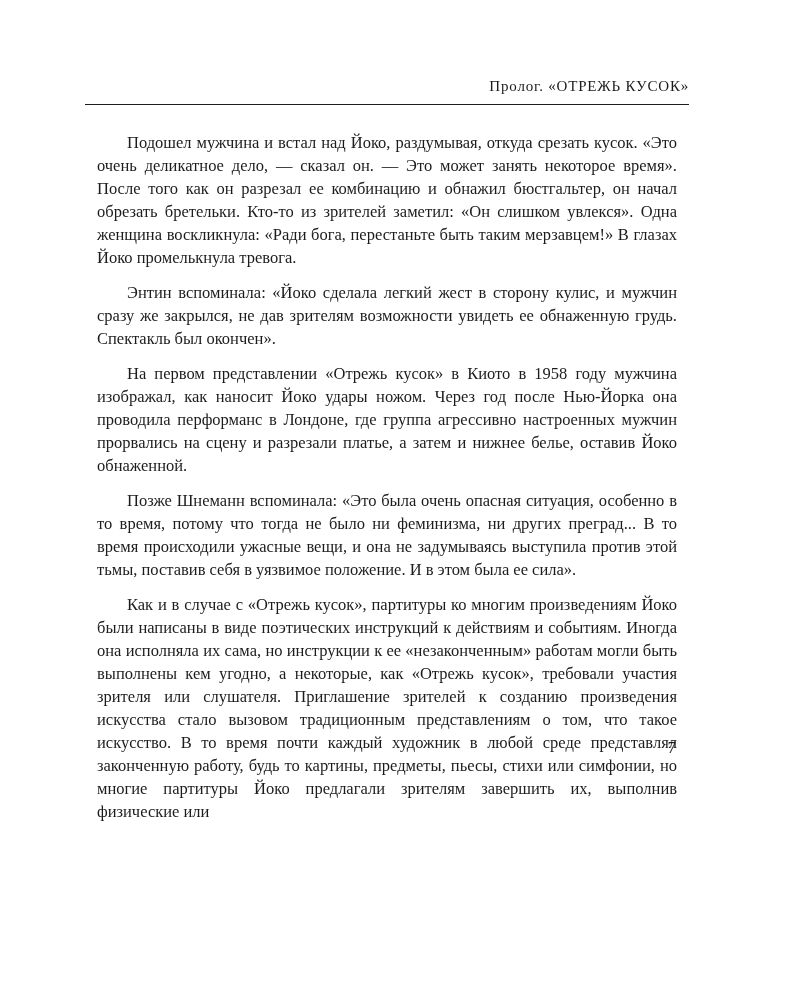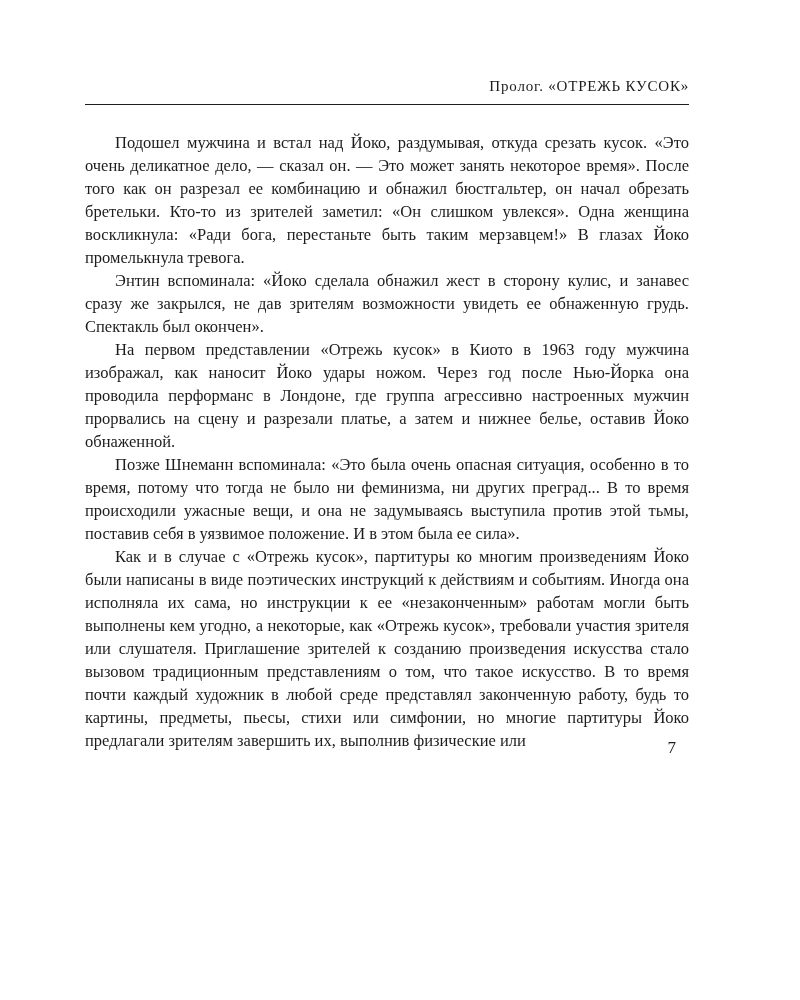--- a/index.html
+++ b/index.html
@@ -37,21 +37,21 @@
   }
   .body-text {
     margin-top: 26px;
     font-size: 16.5px;
     line-height: 23px;
     text-align: justify;
     hyphens: auto;
     -webkit-hyphens: auto;
   }
   .body-text p {
-    margin: 0;
+    margin: 12px;
     text-indent: 30px;
   }
   .page-number {
     position: absolute;
     right: 124px;
     bottom: 66px;
     font-size: 17px;
     color: #1c1c1c;
   }
 </style>
@@ -60,21 +60,21 @@
 
 <div class="page">
   <div class="content">
 
     <div class="running-header">Пролог. «ОТРЕЖЬ КУСОК»</div>
 
     <hr class="header-rule">
 
     <div class="body-text">
       <p>Подошел мужчина и встал над Йоко, раздумывая, откуда срезать кусок. «Это очень деликатное дело, — сказал он. — Это может занять некоторое время». После того как он разрезал ее комбинацию и обнажил бюстгальтер, он начал обрезать бретельки. Кто-то из зрителей заметил: «Он слишком увлекся». Одна женщина воскликнула: «Ради бога, перестаньте быть таким мерзавцем!» В глазах Йоко промелькнула тревога.</p>
-      <p>Энтин вспоминала: «Йоко сделала обнажил жест в сторону кулис, и занавес сразу же закрылся, не дав зрителям возможности увидеть ее обнаженную грудь. Спектакль был окончен».</p>
-      <p>На первом представлении «Отрежь кусок» в Киото в 1963 году мужчина изображал, как наносит Йоко удары ножом. Через год после Нью-Йорка она проводила перформанс в Лондоне, где группа агрессивно настроенных мужчин прорвались на сцену и разрезали платье, а затем и нижнее белье, оставив Йоко обнаженной.</p>
+      <p>Энтин вспоминала: «Йоко сделала легкий жест в сторону кулис, и мужчин сразу же закрылся, не дав зрителям возможности увидеть ее обнаженную грудь. Спектакль был окончен».</p>
+      <p>На первом представлении «Отрежь кусок» в Киото в 1958 году мужчина изображал, как наносит Йоко удары ножом. Через год после Нью-Йорка она проводила перформанс в Лондоне, где группа агрессивно настроенных мужчин прорвались на сцену и разрезали платье, а затем и нижнее белье, оставив Йоко обнаженной.</p>
       <p>Позже Шнеманн вспоминала: «Это была очень опасная ситуация, особенно в то время, потому что тогда не было ни феминизма, ни других преград... В то время происходили ужасные вещи, и она не задумываясь выступила против этой тьмы, поставив себя в уязвимое положение. И в этом была ее сила».</p>
       <p>Как и в случае с «Отрежь кусок», партитуры ко многим произведениям Йоко были написаны в виде поэтических инструкций к действиям и событиям. Иногда она исполняла их сама, но инструкции к ее «незаконченным» работам могли быть выполнены кем угодно, а некоторые, как «Отрежь кусок», требовали участия зрителя или слушателя. Приглашение зрителей к созданию произведения искусства стало вызовом традиционным представлениям о том, что такое искусство. В то время почти каждый художник в любой среде представлял законченную работу, будь то картины, предметы, пьесы, стихи или симфонии, но многие партитуры Йоко предлагали зрителям завершить их, выполнив физические или</p>
     </div>
   </div>
 
   <div class="page-number">7</div>
 </div>
 
 </body></html>

